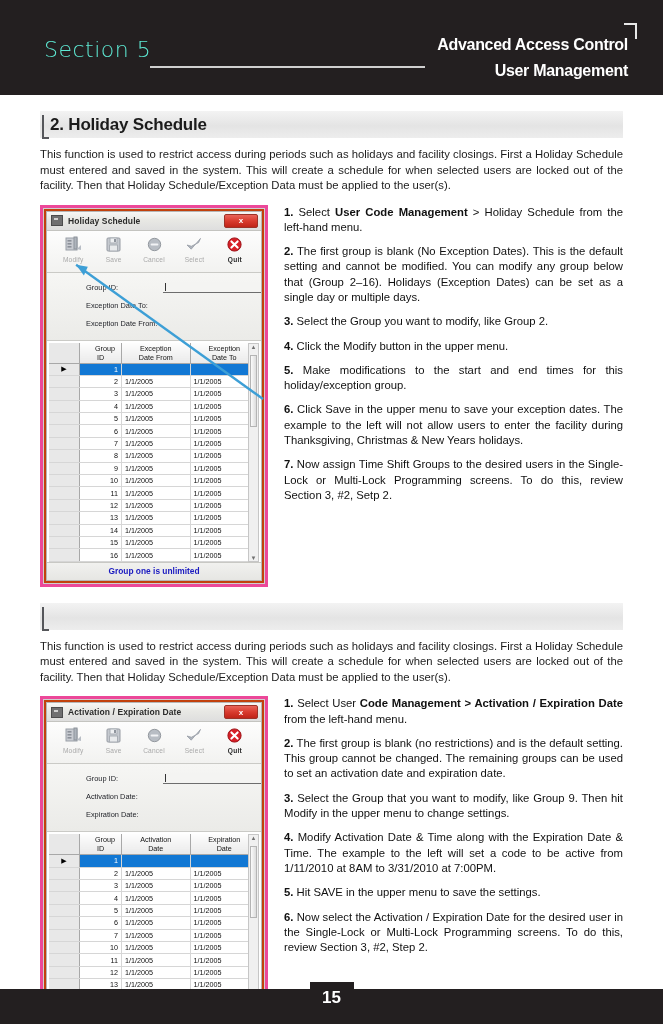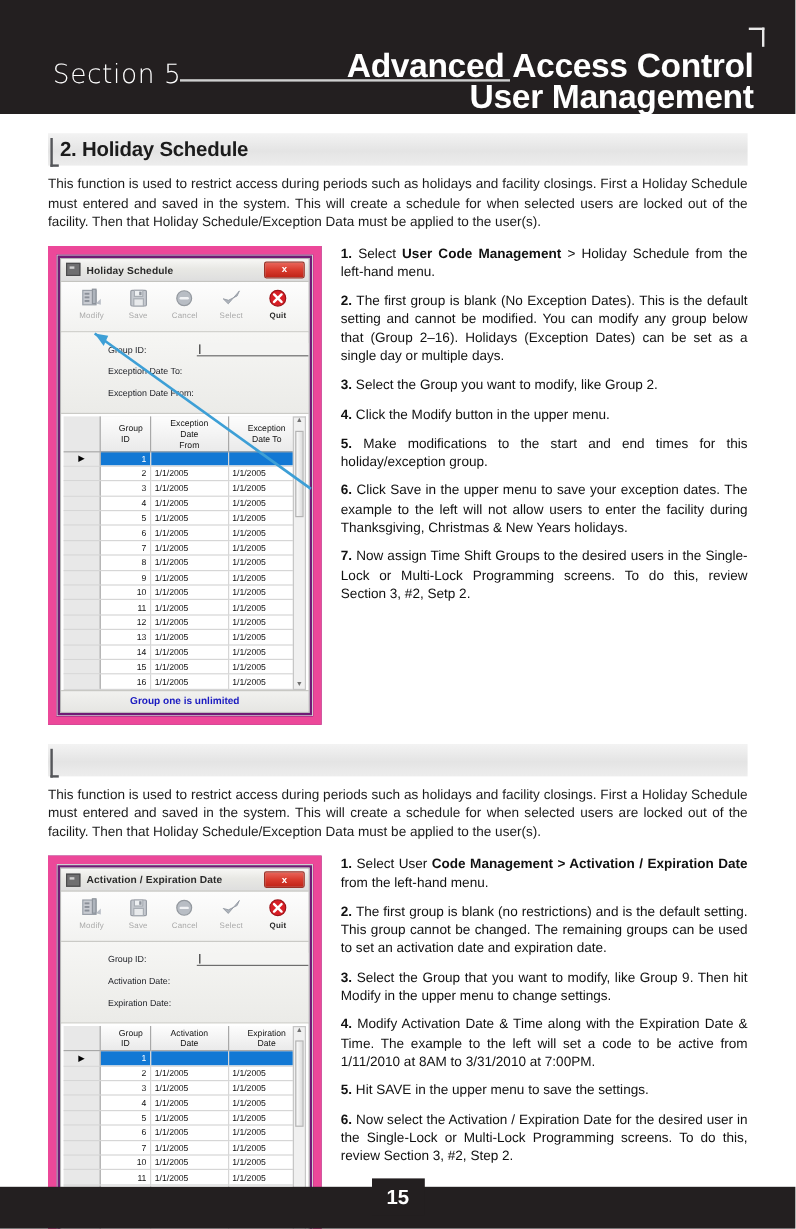--- a/index.html
+++ b/index.html
@@ -13,40 +13,40 @@
 
   
   .header {
     position: relative;
     height: 95px;
     background: #231f20;
     overflow: hidden;
   }
   .header-section {
     position: absolute;
-    left: 44px; top: 50px;
-    color: #ffffff;
+    left: 44px; top: 37px;
+    color: #5eead4;
     font-size: 22px;
     letter-spacing: .5px;
     font-family: "DejaVu Sans", sans-serif;
     font-weight: 300;
   }
   .header-rule {
     position: absolute;
     left: 150px; top: 66px;
     width: 275px; height: 2px;
     background: #cfcfcf;
   }
   .header-titles {
     position: absolute;
-    right: 35px; top: 42px;
+    right: 35px; top: 32px;
     text-align: right;
     color: #ffffff;
     font-weight: bold;
-    font-size: 28px;
+    font-size: 16px;
     line-height: 26px;
     letter-spacing: -.3px;
   }
   .header-bracket {
     position: absolute;
     right: 26px; top: 23px;
     width: 13px; height: 16px;
     border-top: 2px solid #e8e8e8;
     border-right: 2px solid #e8e8e8;
   }
@@ -95,22 +95,22 @@
     text-align: justify;
     margin-bottom: 9px;
   }
   .step:last-child { margin-bottom: 0; }
   .step b { font-weight: bold; }
   .stepnum { font-weight: bold; }
 
   
   .win {
     position: relative;
-    border: 7px solid #ec4899;
-    background: #701a75;
+    border: 3px solid #ec4899;
+    background: #c2410c;
     box-shadow: 0 0 0 1px #cfcfcf inset;
     padding: 3px;
   }
   .win-inner { border: 1px solid #b6b6b6; background: #f1f1ee; }
   .titlebar {
     position: relative;
     height: 19px;
     background: linear-gradient(to bottom, #f7f7f5 0%, #e8e8e4 45%, #dedede 100%);
     border-bottom: 1px solid #c4c4c0;
     display: flex; align-items: center;

